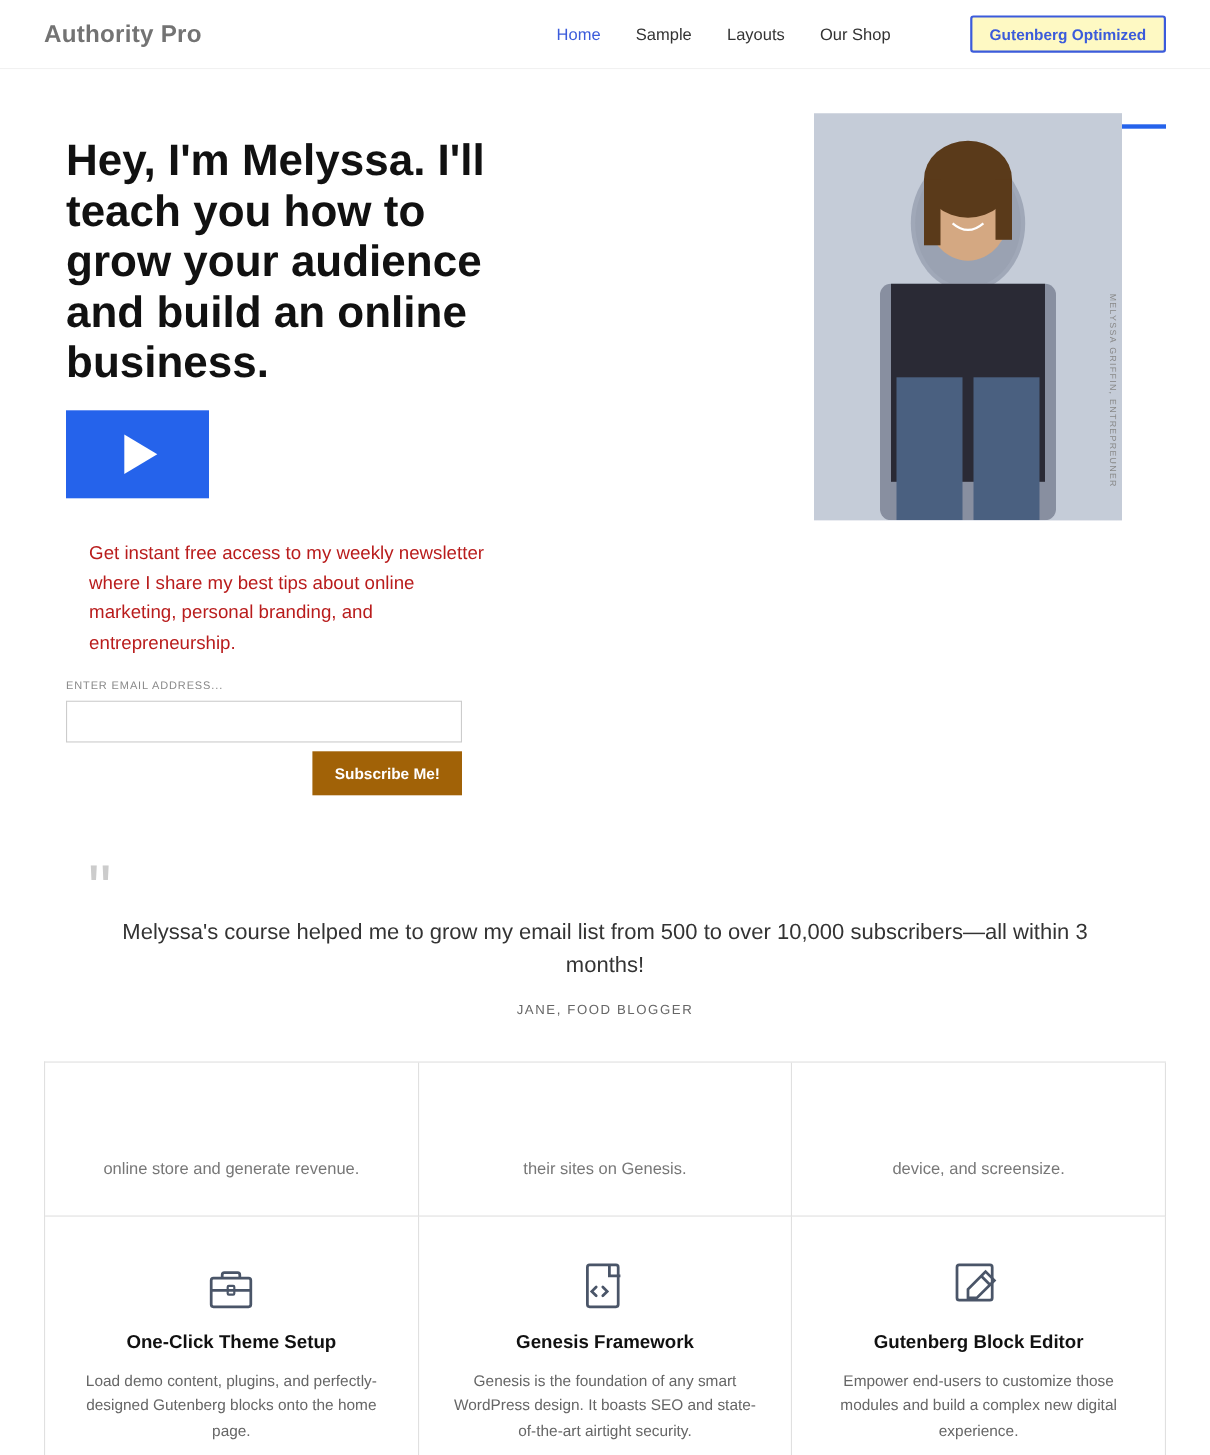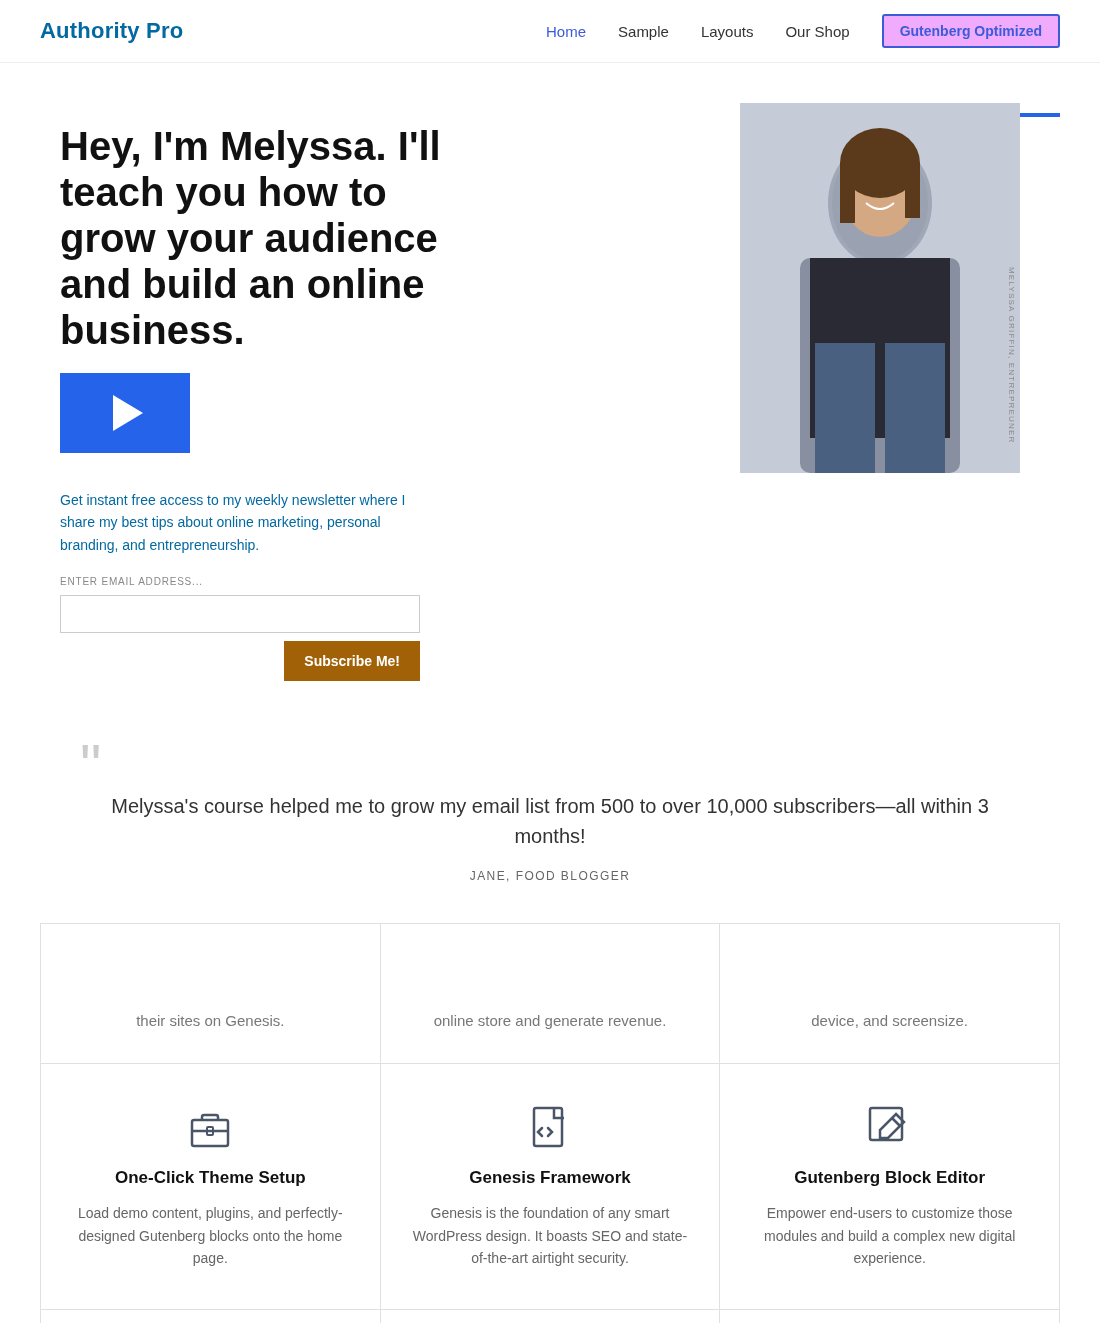--- a/index.html
+++ b/index.html
@@ -15,47 +15,48 @@
     .header {
       display: flex;
       align-items: center;
       justify-content: space-between;
       padding: 14px 40px;
       border-bottom: 1px solid #eee;
     }
     .logo {
       font-size: 22px;
       font-weight: 700;
-      color: #0369a1;
+      color: #737373;
       letter-spacing: 0.01em;
     }
     .nav {
       display: flex;
       align-items: center;
       gap: 32px;
     }
     .nav-link {
       font-size: 15px;
       color: #333;
       text-decoration: none;
       cursor: pointer;
     }
     .nav-link.active {
       color: #3b5bdb;
       font-weight: 500;
     }
     .nav-button {
       border: 2px solid #3b5bdb;
       color: #3b5bdb;
-      background: #f0abfc;
+      background: #fef9c3;
       padding: 7px 16px;
       font-size: 14px;
       font-weight: 600;
       cursor: pointer;
       border-radius: 3px;
+      margin-left: 40px;
     }
 
     
     .hero {
       display: flex;
       padding: 40px 60px 30px 60px;
       gap: 30px;
       position: relative;
       background: #fff;
     }
@@ -88,25 +89,26 @@
     }
     .play-icon {
       width: 0;
       height: 0;
       border-top: 18px solid transparent;
       border-bottom: 18px solid transparent;
       border-left: 30px solid #fff;
       margin-left: 6px;
     }
     .hero-subtitle {
-      font-size: 14px;
-      color: #0369a1;
+      font-size: 17px;
+      color: #b91c1c;
       max-width: 360px;
       line-height: 1.6;
       margin-bottom: 20px;
+      margin-left: 21px;
     }
     .hero-form {
       display: flex;
       flex-direction: column;
       gap: 8px;
       max-width: 360px;
     }
     .hero-email-label {
       font-size: 10px;
       color: #888;
@@ -298,24 +300,24 @@
 
 <section class="testimonial">
   <div class="quote-mark">"</div>
   <p class="testimonial-text">Melyssa's course helped me to grow my email list from 500 to over 10,000 subscribers—all within 3 months!</p>
   <p class="testimonial-author">JANE, FOOD BLOGGER</p>
 </section>
 
 <div class="features-grid">
 
   <div class="feature-cell partial">
+    <p class="feature-partial-text">online store and generate revenue.</p>
+  </div>
+  <div class="feature-cell partial">
     <p class="feature-partial-text">their sites on Genesis.</p>
-  </div>
-  <div class="feature-cell partial">
-    <p class="feature-partial-text">online store and generate revenue.</p>
   </div>
   <div class="feature-cell partial">
     <p class="feature-partial-text">device, and screensize.</p>
   </div>
 
   <div class="feature-cell">
     <svg class="icon-svg" viewBox="0 0 48 48" fill="none" xmlns="http://www.w3.org/2000/svg">
       <rect x="6" y="16" width="36" height="26" rx="2" stroke="#4a5568" stroke-width="2.5" fill="none"></rect>
       <path d="M16 16V13a2 2 0 012-2h12a2 2 0 012 2v3" stroke="#4a5568" stroke-width="2.5" fill="none"></path>
       <line x1="6" y1="27" x2="42" y2="27" stroke="#4a5568" stroke-width="2.5"></line>

